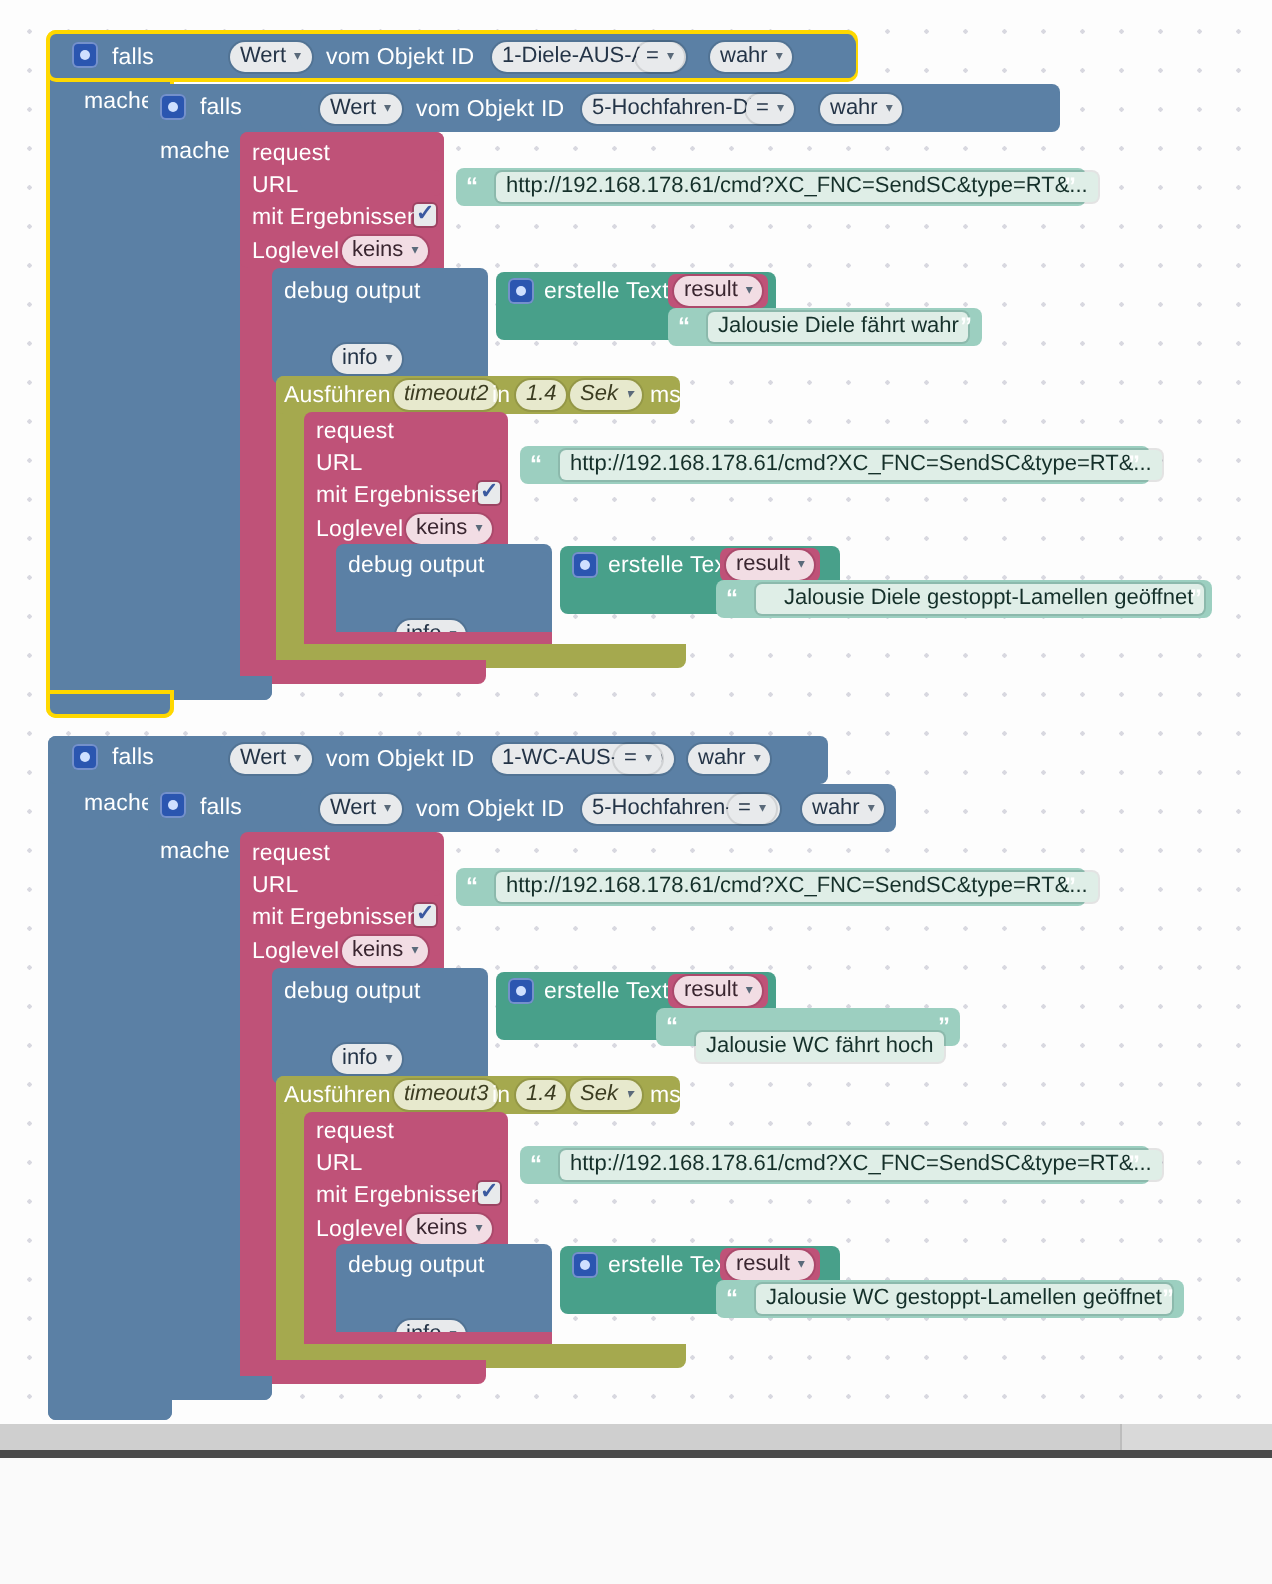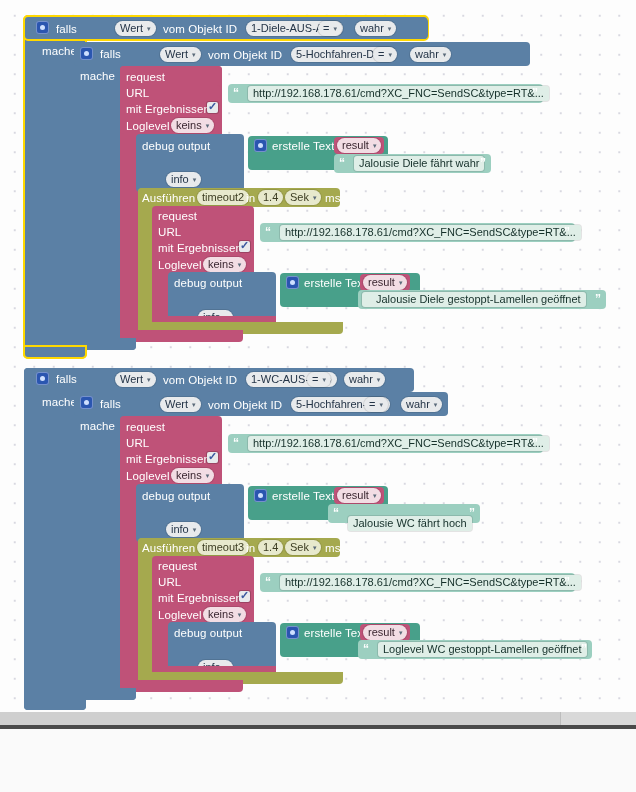--- a/index.html
+++ b/index.html
@@ -59,21 +59,21 @@
     box-shadow: 0 0 0 1px rgba(0,0,0,.10);
   }
   .field.dd::after {
     content: "▾";
     font-size: 7px;
     color: #5a6a7a;
     margin-left: 4px;
     position: relative; top: -1px;
   }
   .field.pink { background: #f2dde4; color: #3a2630; }
-  .field.olive { background: #e7e9cd; color: #3c3d22; }
+  .field.olive { background: #e7e9cd; color: #3c3d22; font-style: italic; }
   .field.str {
     background: #dfeee7; color: #15302a;
     border-radius: 3px;
   }
 
   
   .strblk {
     position: absolute;
     background: #9ccfc0;
     border-radius: 4px;
@@ -248,21 +248,21 @@
     <div class="lbl" style="left:174px; top:277px;">debug output</div>
     <div class="tab c-dbg" style="left:271px; top:276px;"></div>
 
     <div class="blk c-txt" style="left:280px; top:273px; width:140px; height:34px; border-radius:4px;"></div>
     <div class="gear" style="left:286px; top:276px;"></div>
     <div class="lbl" style="left:304px; top:277px;">erstelle Text aus</div>
     <div class="blk c-req" style="left:360px; top:274px; width:50px; height:17px; border-radius:4px;"></div>
     <div class="field pink dd" style="left:363px; top:275px;">result</div>
     <div class="strblk" style="left:358px; top:290px; width:248px;">
       <span class="quote" style="left:5px;">“</span>
-      <span class="field str" style="left:4px; top:2px; line-height:15px;padding-left:14px;">Jalousie Diele gestoppt-Lamellen geöffnet</span>
+      <span class="field str" style="left:20px; top:2px; line-height:15px;padding-left:14px;">Jalousie Diele gestoppt-Lamellen geöffnet</span>
       <span class="quote" style="right:5px;">”</span>
     </div>
     <div class="field dd" style="left:198px; top:310px;">info</div>
 
     <div class="blk c-dbg" style="left:168px; top:318px; width:108px; height:12px;"></div>
     <div class="blk c-req" style="left:152px; top:316px; width:124px; height:12px; border-radius:0 0 4px 4px;"></div>
     <div class="blk c-time" style="left:138px; top:322px; width:205px; height:12px; border-radius:0 0 4px 4px;"></div>
     <div class="blk c-req" style="left:120px; top:330px; width:123px; height:12px; border-radius:0 0 4px 4px;"></div>
     <div class="blk c-ctrl" style="left:74px; top:338px; width:62px; height:12px; border-radius:0 0 4px 4px;"></div>
     <div class="blk c-ctrl sel" style="left:24px; top:346px; width:62px; height:12px; border-radius:0 0 4px 4px;"></div>
@@ -352,21 +352,21 @@
     <div class="lbl" style="left:174px; top:627px;">debug output</div>
     <div class="tab c-dbg" style="left:271px; top:626px;"></div>
 
     <div class="blk c-txt" style="left:280px; top:623px; width:140px; height:34px; border-radius:4px;"></div>
     <div class="gear" style="left:286px; top:626px;"></div>
     <div class="lbl" style="left:304px; top:627px;">erstelle Text aus</div>
     <div class="blk c-req" style="left:360px; top:624px; width:50px; height:17px; border-radius:4px;"></div>
     <div class="field pink dd" style="left:363px; top:625px;">result</div>
     <div class="strblk" style="left:358px; top:640px; width:234px;">
       <span class="quote" style="left:5px;">“</span>
-      <span class="field str" style="left:20px; top:2px; line-height:15px;">Loglevel WC gestoppt-Lamellen geöffnet</span>
+      <span class="field str" style="left:20px; top:2px; line-height:15px;">Jalousie WC gestoppt-Lamellen geöffnet</span>
       <span class="quote" style="right:5px;">”</span>
     </div>
     <div class="field dd" style="left:198px; top:660px;">info</div>
 
     <div class="blk c-dbg" style="left:168px; top:668px; width:108px; height:12px;"></div>
     <div class="blk c-req" style="left:152px; top:666px; width:124px; height:12px; border-radius:0 0 4px 4px;"></div>
     <div class="blk c-time" style="left:138px; top:672px; width:205px; height:12px; border-radius:0 0 4px 4px;"></div>
     <div class="blk c-req" style="left:120px; top:680px; width:123px; height:12px; border-radius:0 0 4px 4px;"></div>
     <div class="blk c-ctrl" style="left:74px; top:688px; width:62px; height:12px; border-radius:0 0 4px 4px;"></div>
     <div class="blk c-ctrl" style="left:24px; top:696px; width:62px; height:14px; border-radius:0 0 4px 4px;"></div>

